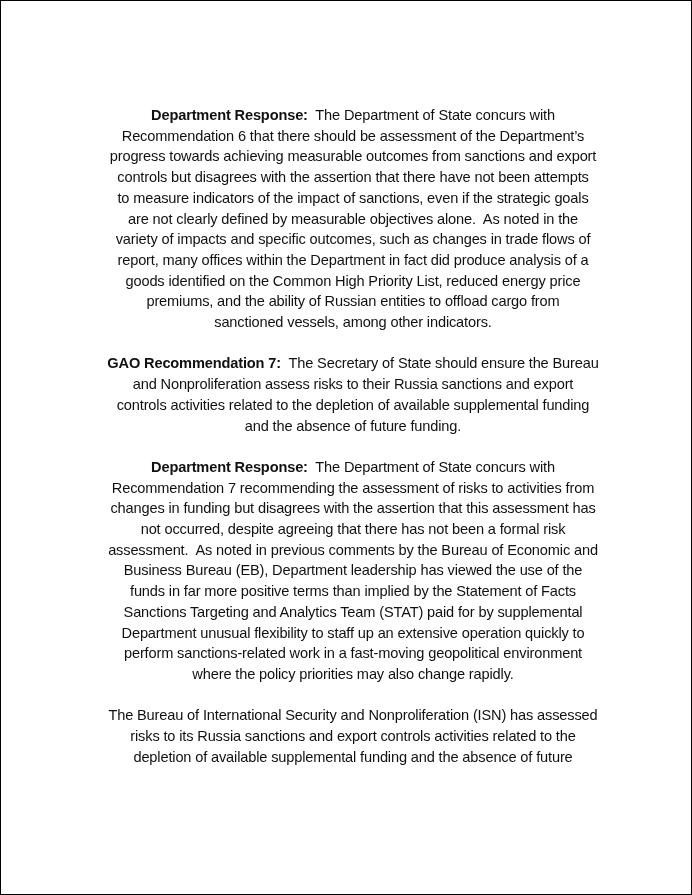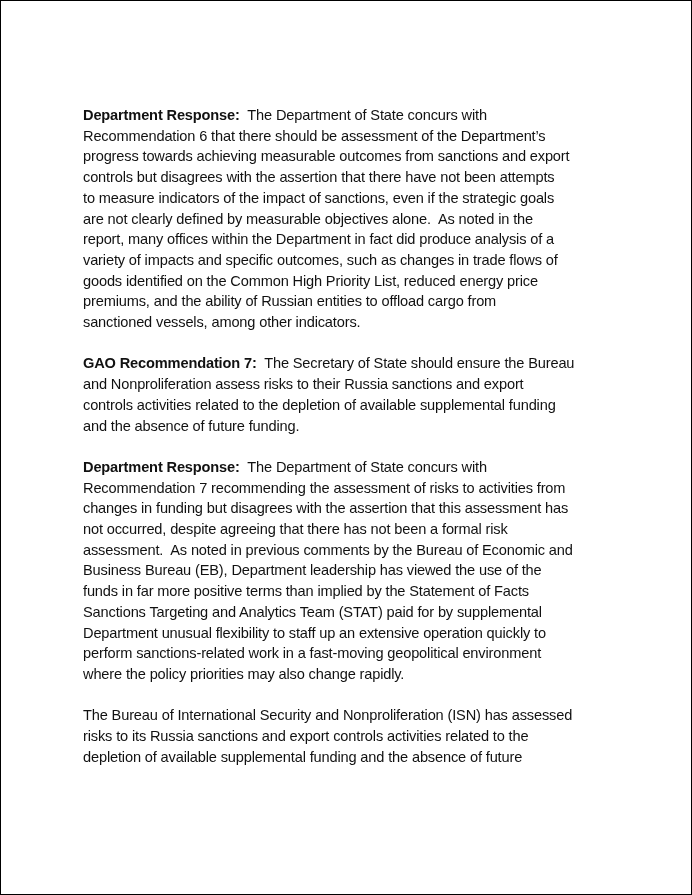--- a/index.html
+++ b/index.html
@@ -22,20 +22,21 @@
     .content {
       position: absolute;
       left: 82px;
       top: 104px;
       width: 540px;
       font-family: "Liberation Sans", sans-serif;
       font-size: 14.6px;
       line-height: 20.7px;
       color: #111111;
       letter-spacing: -0.15px;
+      text-align: center;
     }
     .para {
       margin: 0 0 20.7px 0;
       white-space: normal;
     }
     .line {
       display: block;
       white-space: nowrap;
     }
     .lead {
@@ -48,22 +49,22 @@
 <div class="page">
   <div class="content">
 
     <div class="para">
       <span class="line"><span class="lead">Department Response:</span><span style="white-space:pre">  The Department of State concurs with</span></span>
       <span class="line">Recommendation 6 that there should be assessment of the Department’s</span>
       <span class="line">progress towards achieving measurable outcomes from sanctions and export</span>
       <span class="line">controls but disagrees with the assertion that there have not been attempts</span>
       <span class="line">to measure indicators of the impact of sanctions, even if the strategic goals</span>
       <span class="line" style="white-space:pre">are not clearly defined by measurable objectives alone.  As noted in the</span>
+      <span class="line">variety of impacts and specific outcomes, such as changes in trade flows of</span>
       <span class="line">report, many offices within the Department in fact did produce analysis of a</span>
-      <span class="line">variety of impacts and specific outcomes, such as changes in trade flows of</span>
       <span class="line">goods identified on the Common High Priority List, reduced energy price</span>
       <span class="line">premiums, and the ability of Russian entities to offload cargo from</span>
       <span class="line">sanctioned vessels, among other indicators.</span>
     </div>
 
     <div class="para">
       <span class="line"><span class="lead">GAO Recommendation 7:</span><span style="white-space:pre">  The Secretary of State should ensure the Bureau</span></span>
       <span class="line">and Nonproliferation assess risks to their Russia sanctions and export</span>
       <span class="line">controls activities related to the depletion of available supplemental funding</span>
       <span class="line">and the absence of future funding.</span>

